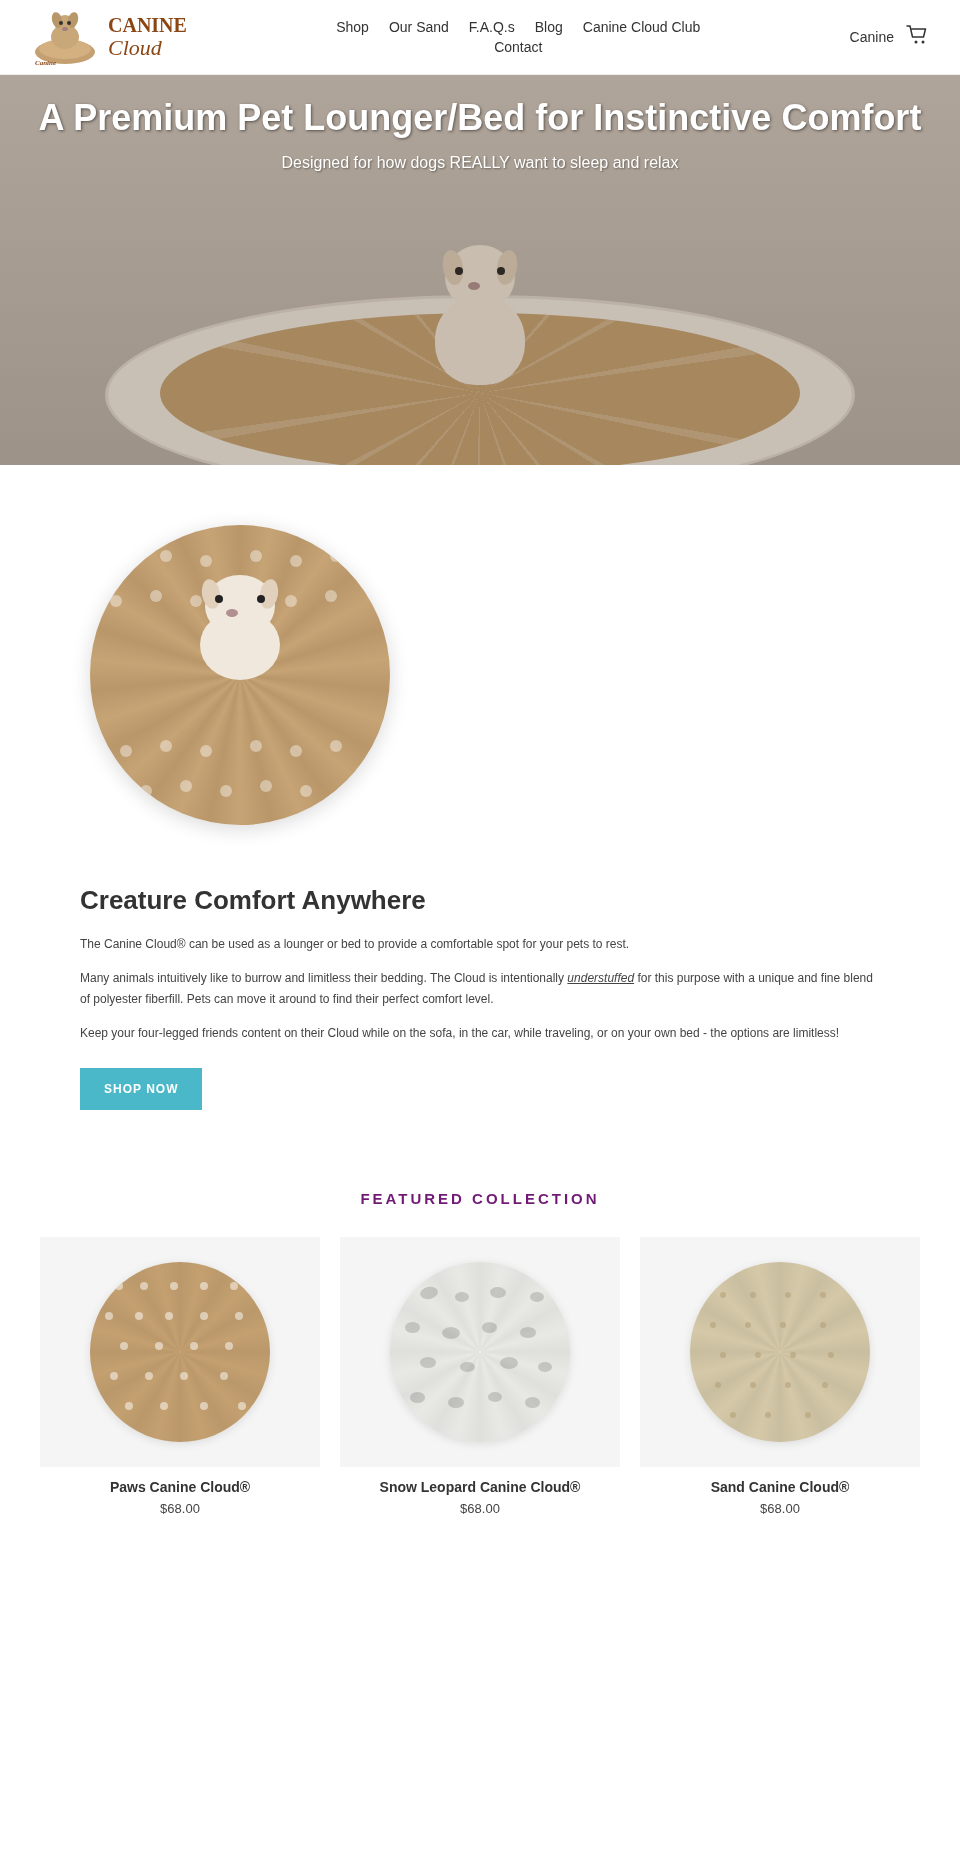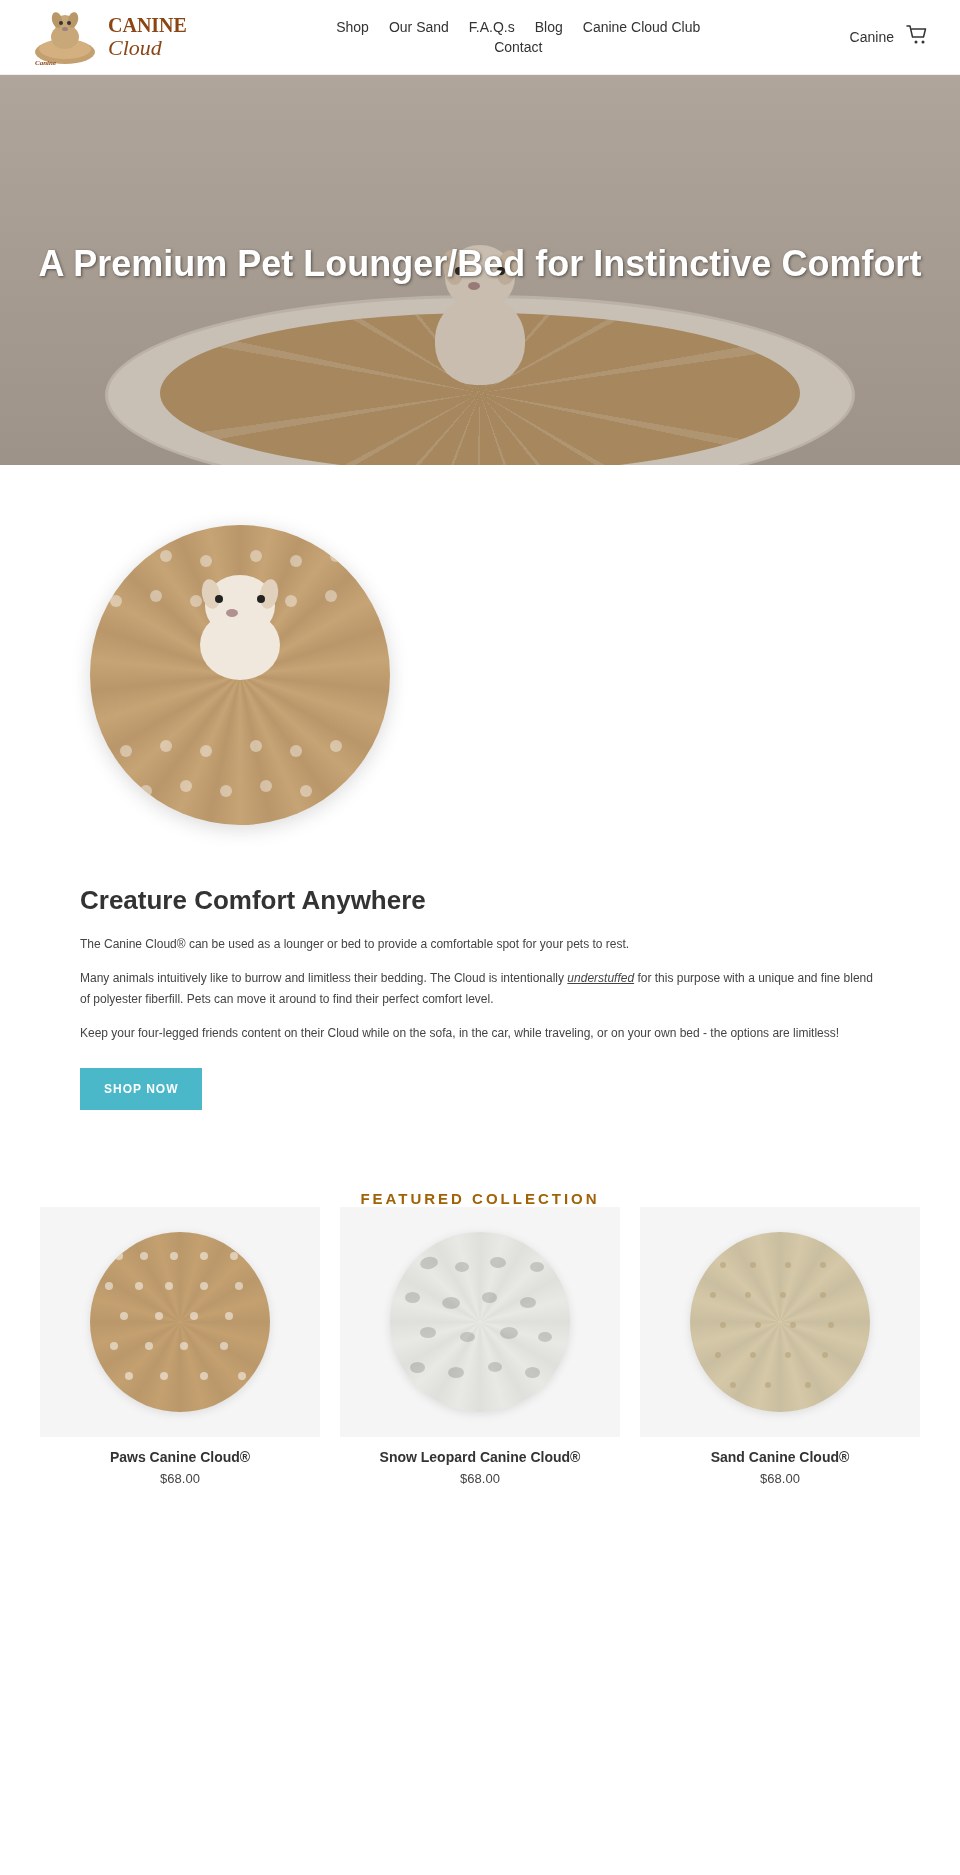--- a/index.html
+++ b/index.html
@@ -60,21 +60,21 @@
       height: 20px;
     }
 
     
     .hero {
       width: 100%;
       height: 390px;
       background: linear-gradient(135deg, #c8b09a 0%, #a08060 40%, #8a7060 70%, #b0a090 100%);
       position: relative;
       display: flex;
-      align-items: center;
+      align-items: flex-start;
       justify-content: center;
       overflow: hidden;
     }
 
     .hero-text {
       position: relative;
       z-index: 10;
       text-align: center;
       color: #fff;
       padding: 20px;
@@ -124,21 +124,22 @@
     .featured-section {
       width: 100%;
       padding: 20px 40px 40px;
     }
     .featured-heading {
       text-align: center;
       font-size: 15px;
       font-weight: bold;
       letter-spacing: 3px;
       text-transform: uppercase;
-      color: #a16207;
+      margin-bottom: 30px;
+      color: #701a75;
     }
     .products-grid {
       display: grid;
       grid-template-columns: 1fr 1fr 1fr;
       gap: 20px;
     }
     .product-card {
       display: flex;
       flex-direction: column;
       align-items: center;
@@ -297,20 +298,21 @@
       <div style="position:absolute; top:22px; right:30px; width:8px; height:8px; background:#222; border-radius:50%;"></div>
 
       <div style="position:absolute; top:37px; left:43px; width:12px; height:8px; background:#b09090; border-radius:50%;"></div>
     </div>
   </div>
 
   <div class="hero-overlay"></div>
 
   <div class="hero-text">
     <h1 class="hero-title">A Premium Pet Lounger/Bed for Instinctive Comfort</h1>
+    <p class="hero-subtitle">Designed for how dogs REALLY want to sleep and relax</p>
   </div>
 </section>
 
 <section style="padding: 50px 80px 20px; display:flex; flex-direction:column; align-items:flex-start;">
 
   <div style="position:relative; width:320px; height:340px; margin-bottom:10px;">
 
     <div style="
       position: absolute;
       top: 10px;

